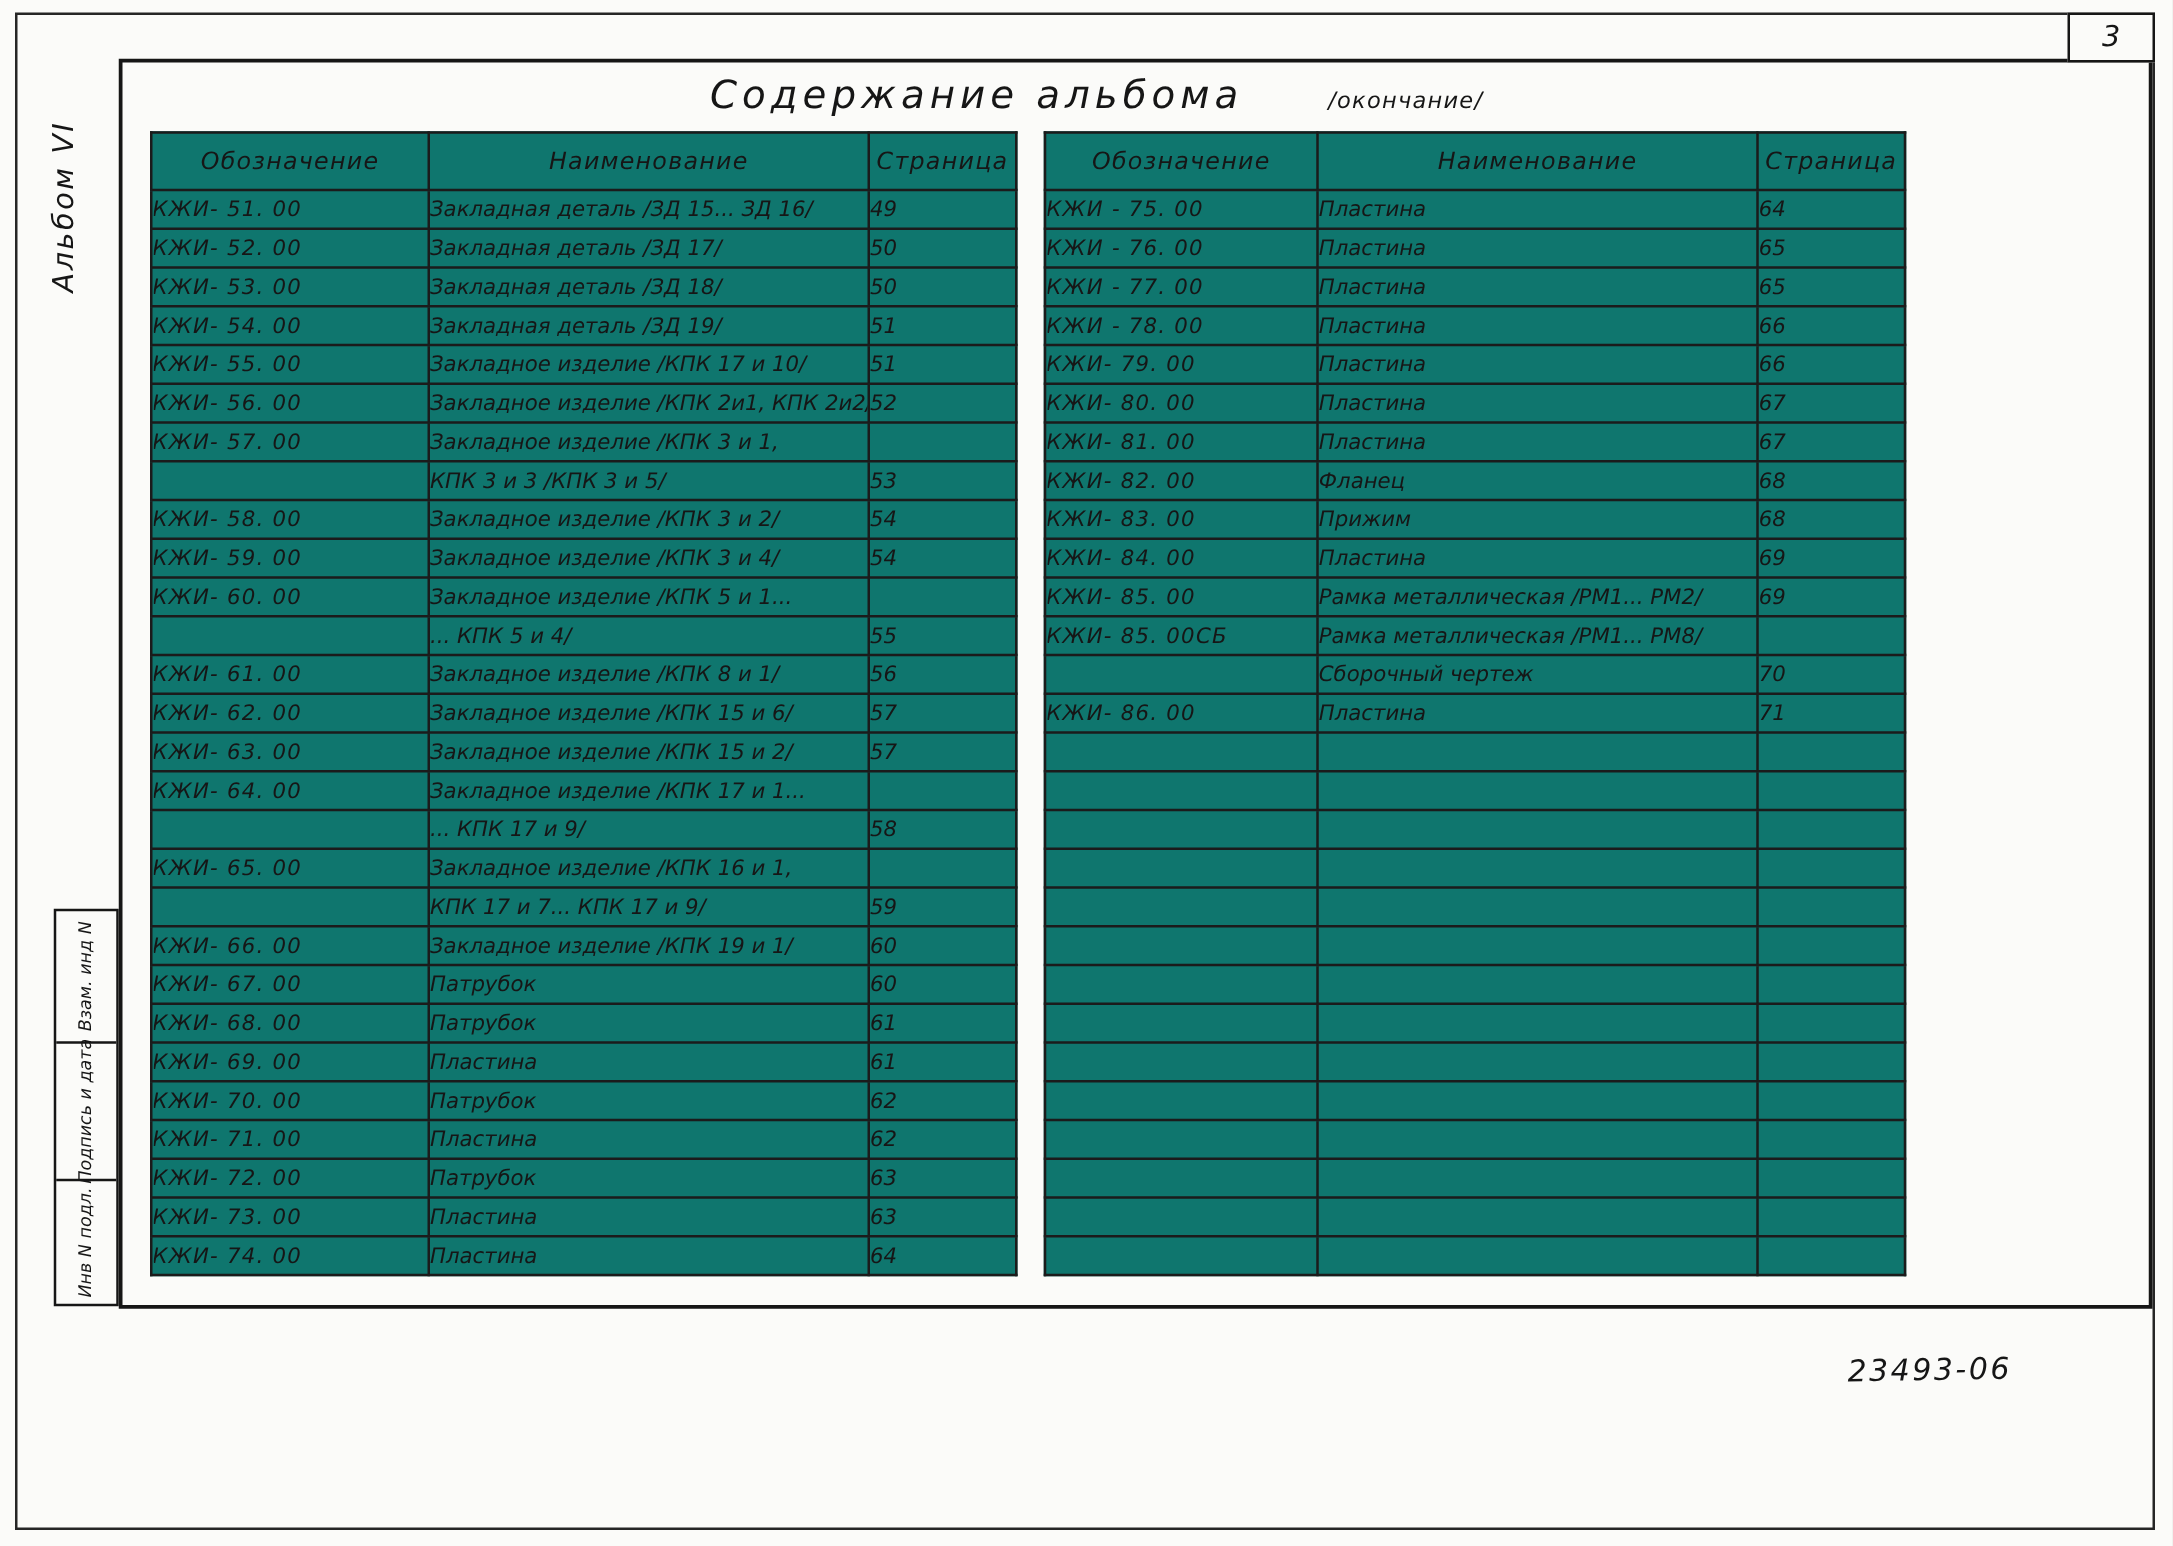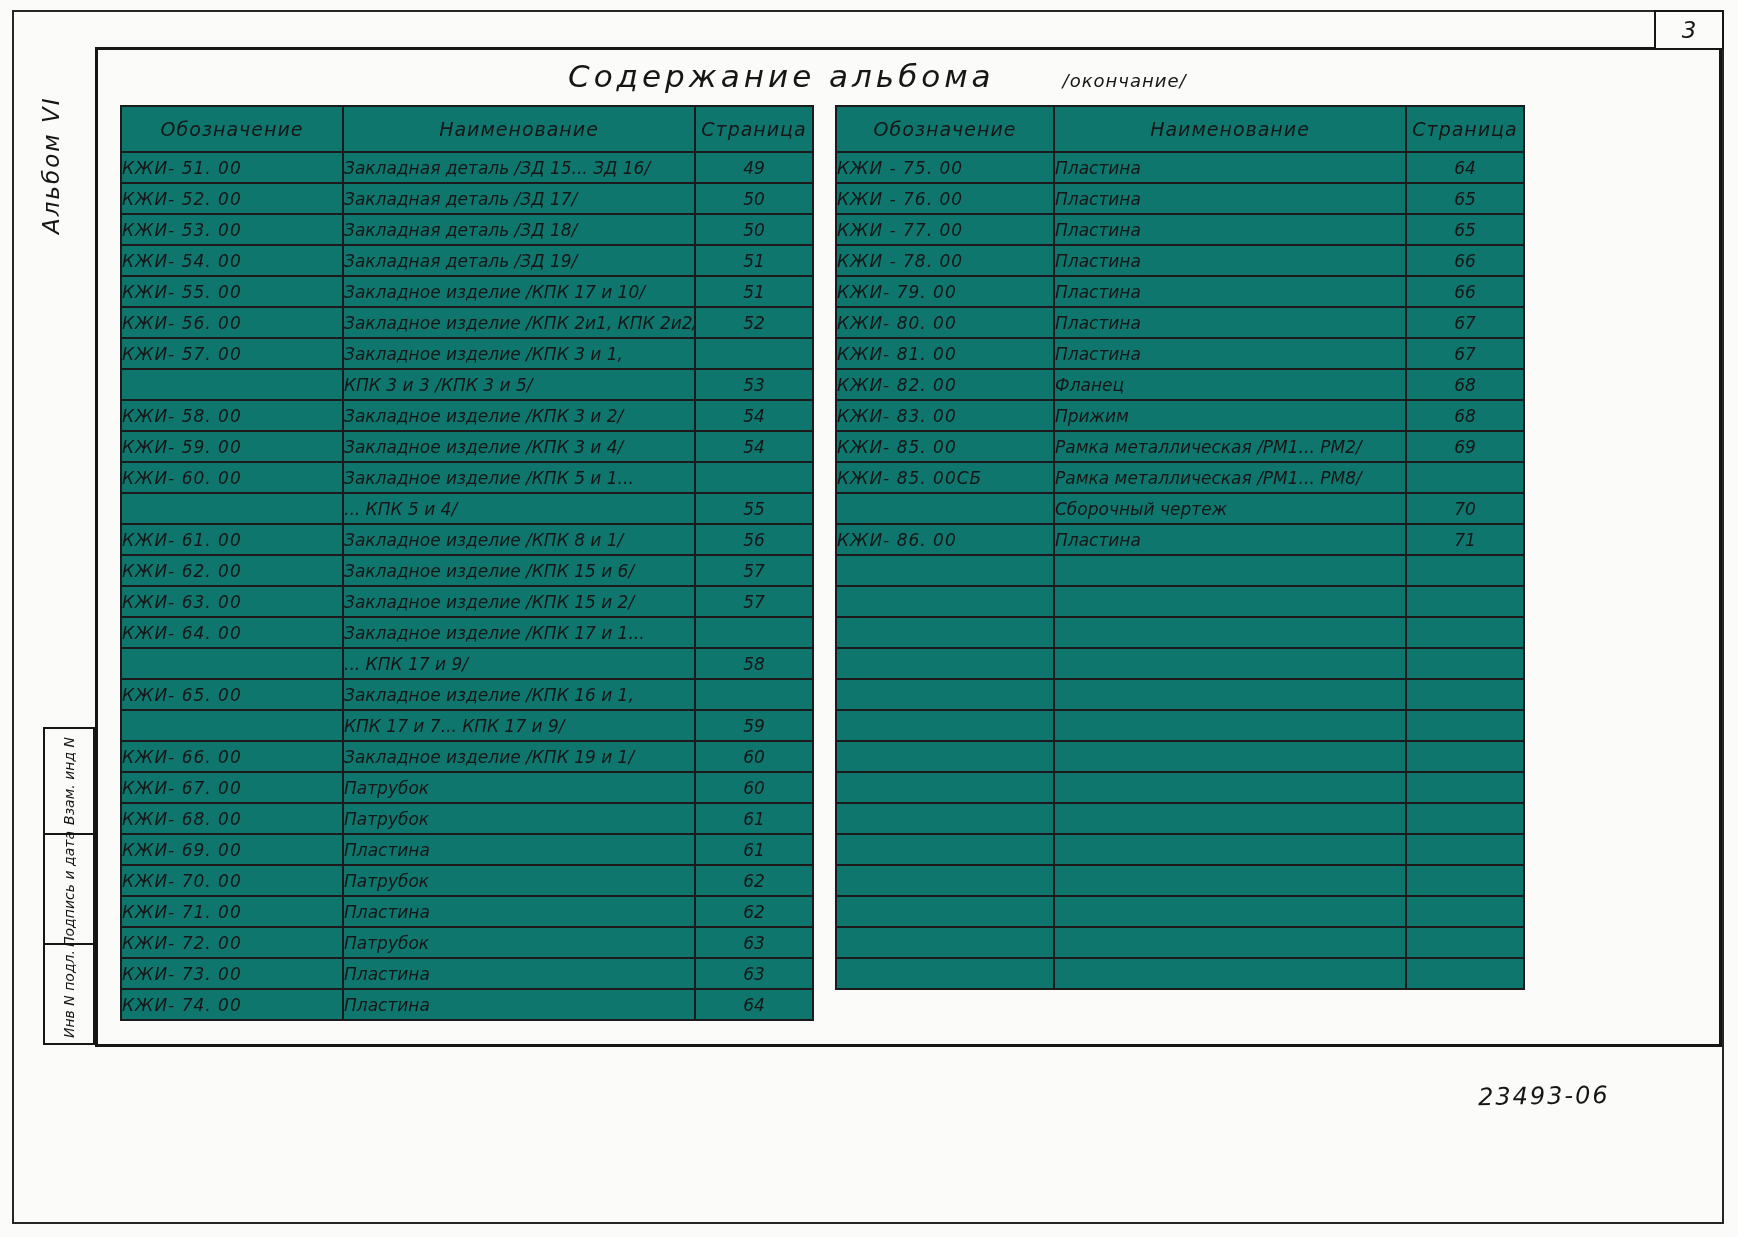--- a/index.html
+++ b/index.html
@@ -119,23 +119,23 @@
     font-size: 19px;
     letter-spacing: 1px;
     text-align: center;
   }
   table.contents td {
     height: 31px;
     font-style: italic;
     font-size: 17px;
     padding: 0;
   }
-  td.col-desig { padding-left: 20px; letter-spacing: 1px; }
+  td.col-desig { padding-left: 20px; letter-spacing: 1px; border-radius: 11px; }
   td.col-name  { padding-left: 12px; }
-  td.col-page  { text-align: center; }
+  td.col-page  { }
   #table-left  { left: 120px; top: 105px; width: 692px; }
   #table-right { left: 835px; top: 105px; width: 688px; }
   
   .doc-number {
     position: absolute;
     left: 1478px; top: 1082px;
     font-style: italic;
     font-size: 24px;
     letter-spacing: 2px;
     transform: rotate(-1deg);
@@ -382,20 +382,25 @@
           <td class="col-desig">КЖИ- 82. 00</td>
           <td class="col-name">Фланец</td>
           <td class="col-page">68</td>
         </tr>
         <tr>
           <td class="col-desig">КЖИ- 83. 00</td>
           <td class="col-name">Прижим</td>
           <td class="col-page">68</td>
         </tr>
         <tr>
+          <td class="col-desig">КЖИ- 84. 00</td>
+          <td class="col-name">Пластина</td>
+          <td class="col-page">69</td>
+        </tr>
+        <tr>
           <td class="col-desig">КЖИ- 85. 00</td>
           <td class="col-name">Рамка металлическая  /РМ1... РМ2/</td>
           <td class="col-page">69</td>
         </tr>
         <tr>
           <td class="col-desig">КЖИ- 85. 00СБ</td>
           <td class="col-name">Рамка металлическая /РМ1... РМ8/</td>
           <td class="col-page"></td>
         </tr>
         <tr>

